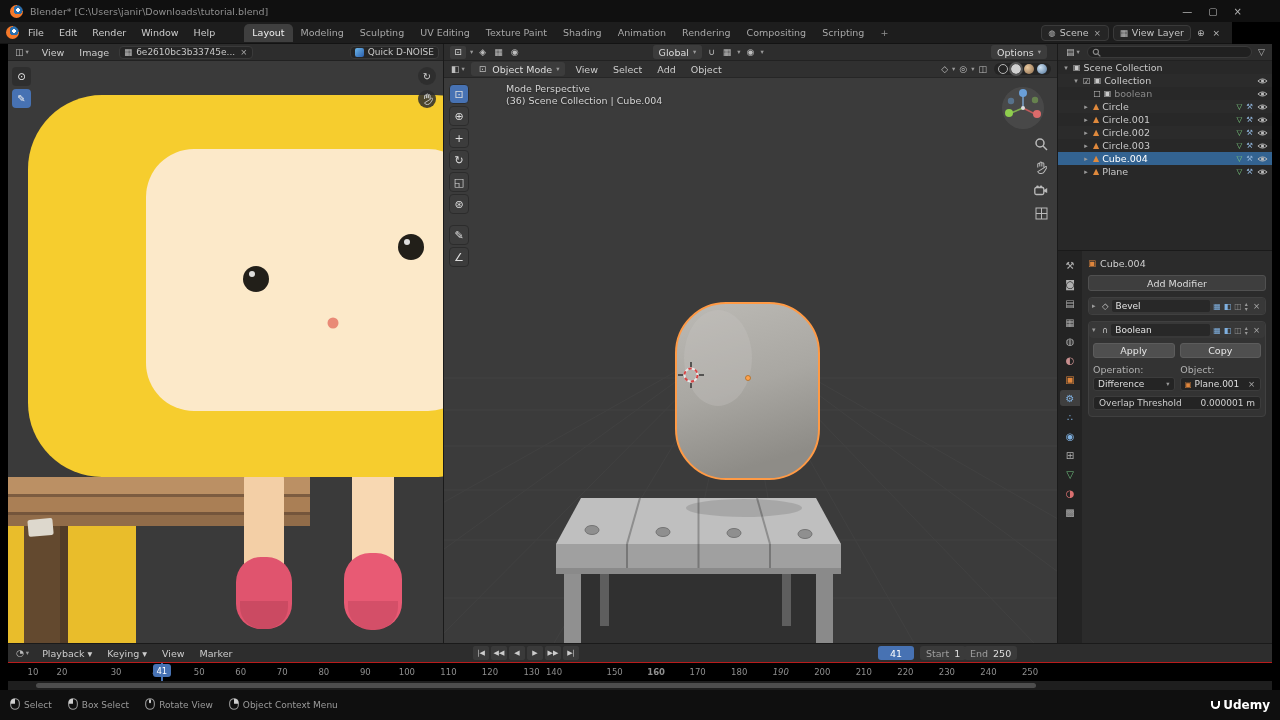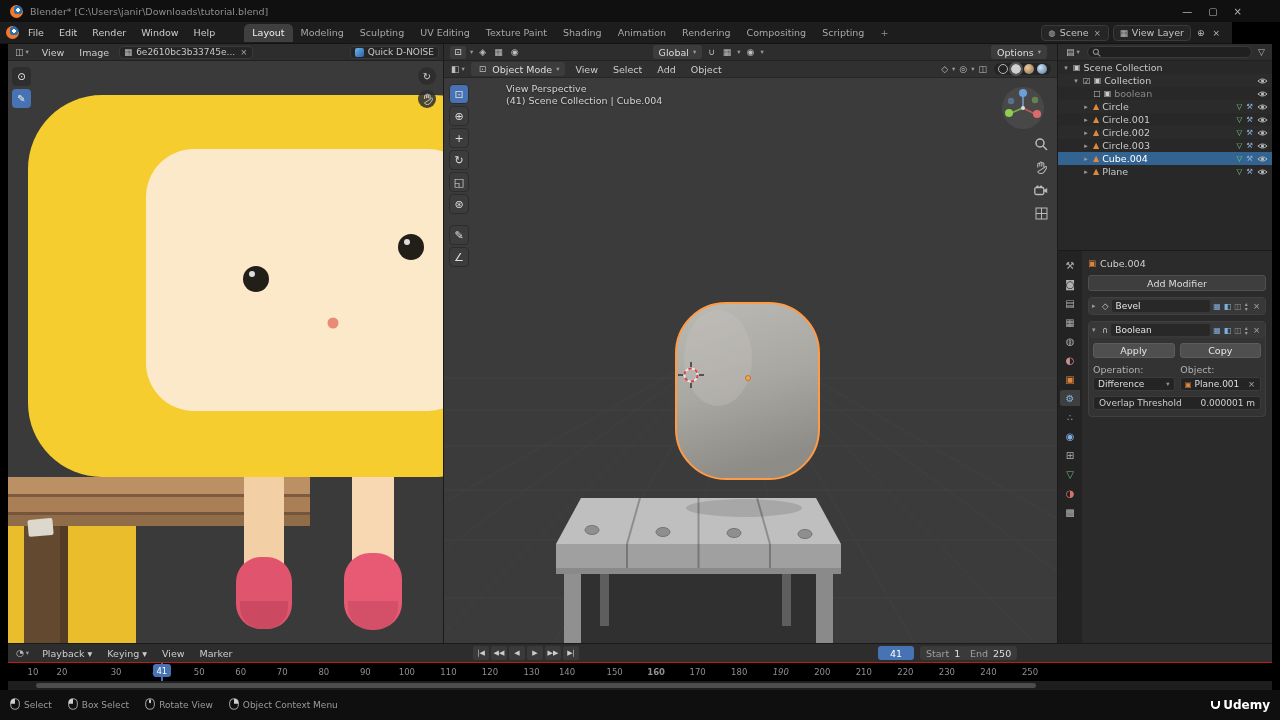--- a/index.html
+++ b/index.html
@@ -362,22 +362,22 @@
         <g transform="translate(247,297)">
           <circle r="6.5" fill="none" stroke="#e8e8e8" stroke-width="2"></circle>
           <circle r="6.5" fill="none" stroke="#d64545" stroke-width="2" stroke-dasharray="3.4 3.4"></circle>
           <line x1="0" y1="-13" x2="0" y2="-8" stroke="#2a2a2a" stroke-width="1.4"></line>
           <line x1="0" y1="8" x2="0" y2="13" stroke="#2a2a2a" stroke-width="1.4"></line>
           <line x1="-13" y1="0" x2="-8" y2="0" stroke="#2a2a2a" stroke-width="1.4"></line>
           <line x1="8" y1="0" x2="13" y2="0" stroke="#2a2a2a" stroke-width="1.4"></line>
         </g>
       </svg>
       <div class="vp-overlay-text">
-        <div>View Perspective</div>
-        <div>(41) Scene Collection | Cube.004</div>
+        <div>Mode Perspective</div>
+        <div>(36) Scene Collection | Cube.004</div>
       </div>
       <div class="vp-tools">
           <div class="vp-tool active">⊡</div>
           <div class="vp-tool">⊕</div>
           <div class="vp-tool">+</div>
           <div class="vp-tool">↻</div>
           <div class="vp-tool">◱</div>
           <div class="vp-tool">⊛</div>
           <div class="vp-tool gap">✎</div>
           <div class="vp-tool">∠</div>
@@ -688,21 +688,21 @@
         <span class="tick" style="left: 149.66px;">40</span>
         <span class="tick" style="left: 191.2px;">50</span>
         <span class="tick" style="left: 232.74px;">60</span>
         <span class="tick" style="left: 274.28px;">70</span>
         <span class="tick" style="left: 315.82px;">80</span>
         <span class="tick" style="left: 357.36px;">90</span>
         <span class="tick" style="left: 398.9px;">100</span>
         <span class="tick" style="left: 440.44px;">110</span>
         <span class="tick" style="left: 481.98px;">120</span>
         <span class="tick" style="left: 523.52px;">130</span>
-        <span class="tick" style="left: 559px;">140</span>
+        <span class="tick" style="left: 546px;">140</span>
         <span class="tick" style="left: 606.6px;">150</span>
         <span class="tick" style="left: 648.14px; font-weight: bold;">160</span>
         <span class="tick" style="left: 689.68px;">170</span>
         <span class="tick" style="left: 731.22px;">180</span>
         <span class="tick" style="left: 772.76px; font-style: italic;">190</span>
         <span class="tick" style="left: 814.3px;">200</span>
         <span class="tick" style="left: 855.84px;">210</span>
         <span class="tick" style="left: 897.38px;">220</span>
         <span class="tick" style="left: 938.92px;">230</span>
         <span class="tick" style="left: 980.46px;">240</span>

